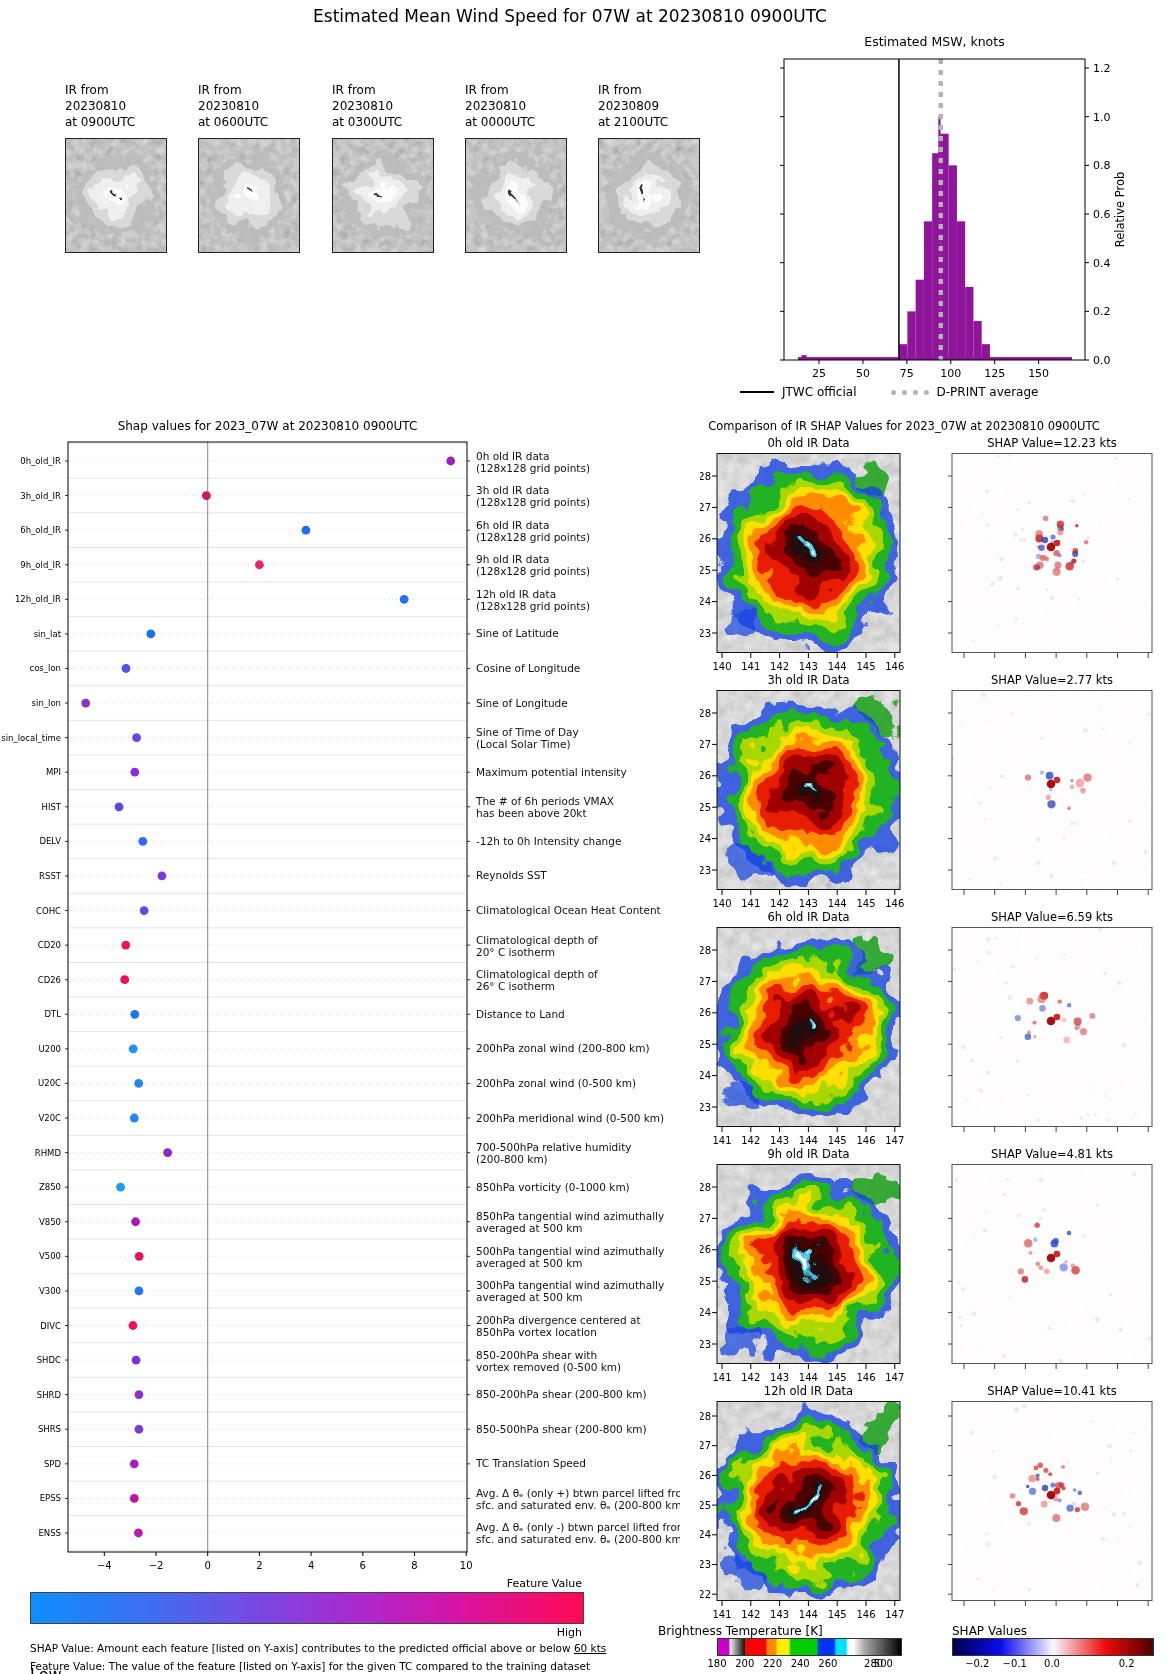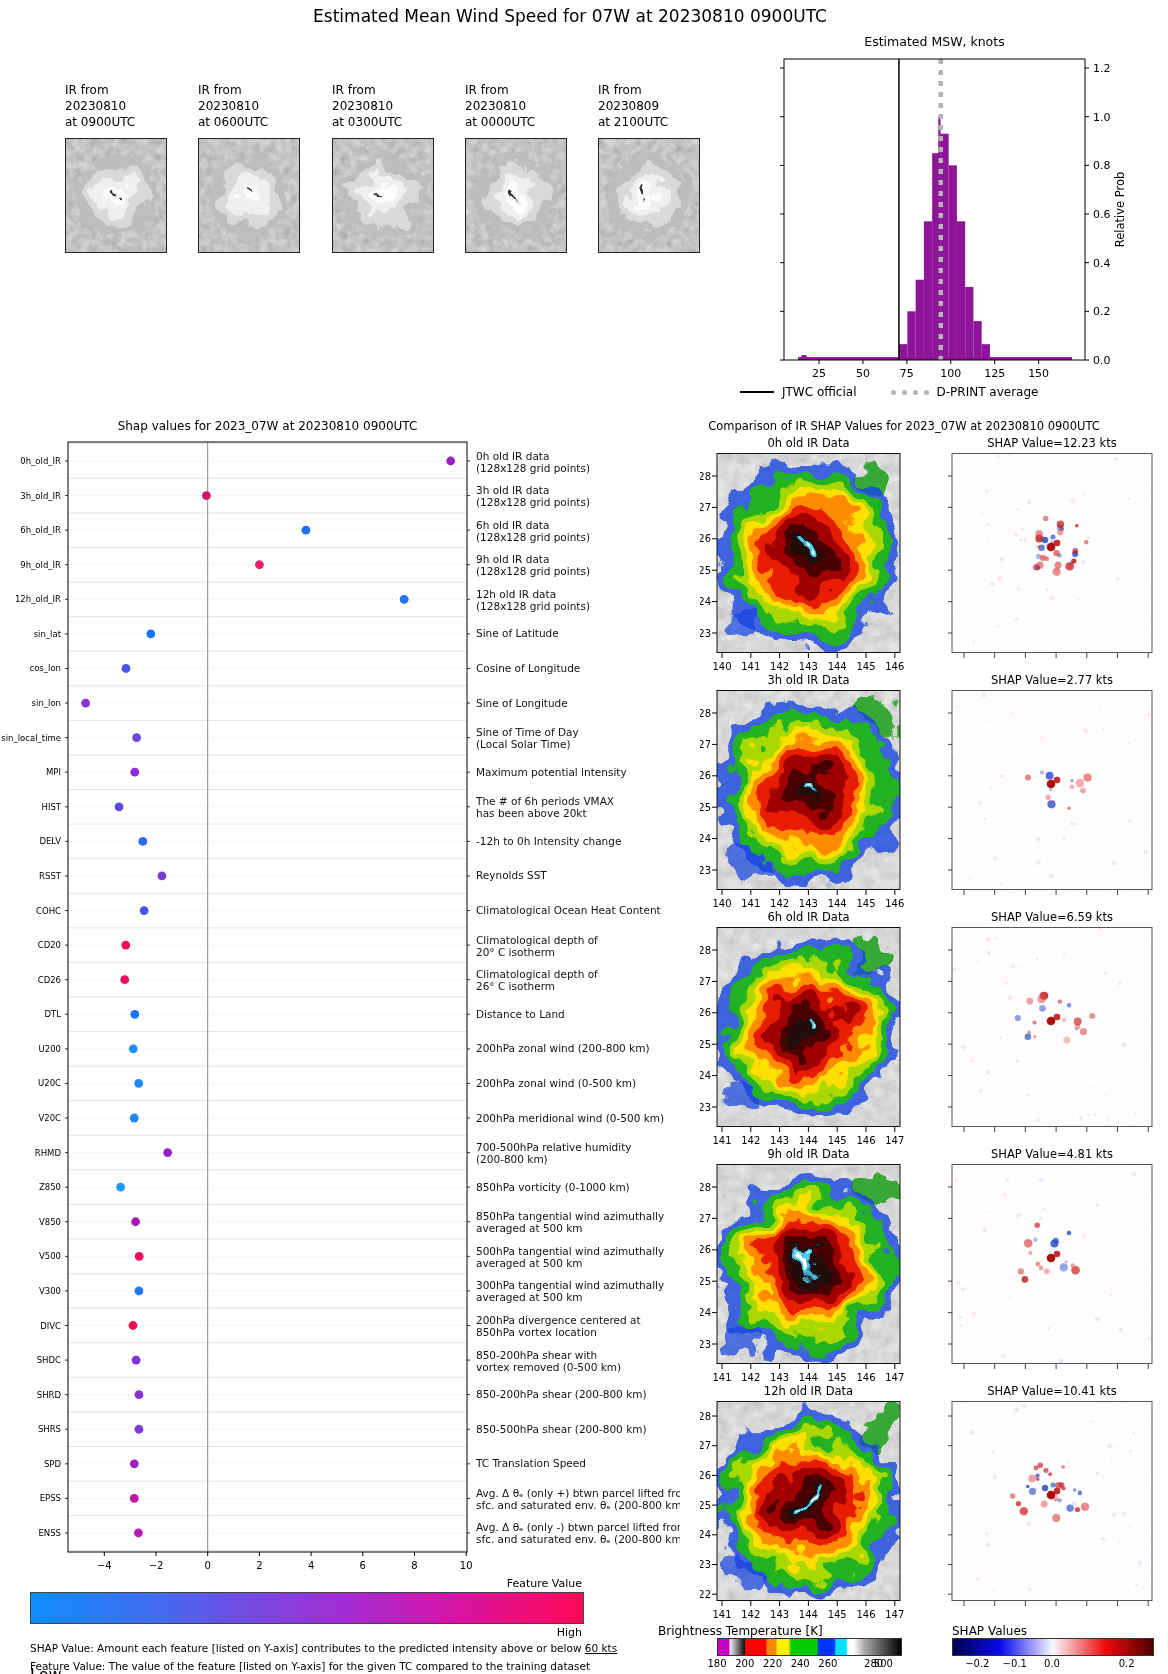--- a/index.html
+++ b/index.html
@@ -378,21 +378,21 @@
         <text x="267.5" y="1173" text-anchor="middle" font-size="12">SHAP Value [kts]</text>
       </svg>
   </div>
 
   <div id="fcbar-label">Feature Value</div>
   <div id="fcbar"></div>
   <div id="fcbar-low">Low</div>
   <div id="fcbar-high">High</div>
 
   <div class="fn" style="top:1642px">
-    <span>SHAP Value: Amount each feature [listed on Y-axis] contributes to the predicted intensity above or below </span><span class="u">60 kts</span>
+    <span>SHAP Value: Amount each feature [listed on Y-axis] contributes to the predicted official above or below </span><span class="u">60 kts</span>
   </div>
   <div class="fn" style="top:1660px">Feature Value: The value of the feature [listed on Y-axis] for the given TC compared to the training dataset</div>
 
   <div id="comp-title">Comparison of IR SHAP Values for 2023_07W at 20230810 0900UTC</div>
   <div id="comparison">
       <div class="rowtitle" style="position: absolute; left: 717px; top: 436px; width: 183px;">0h old IR Data</div>
       <div class="rowtitle" style="position: absolute; left: 952px; top: 436px; width: 200px;">SHAP Value=12.23 kts</div>
       <svg width="212" height="222" class="abs" style="left: 700px; top: 453px;">
         <svg x="17" y="0" width="183" height="200" viewBox="0 0 183 200">
   <defs>

